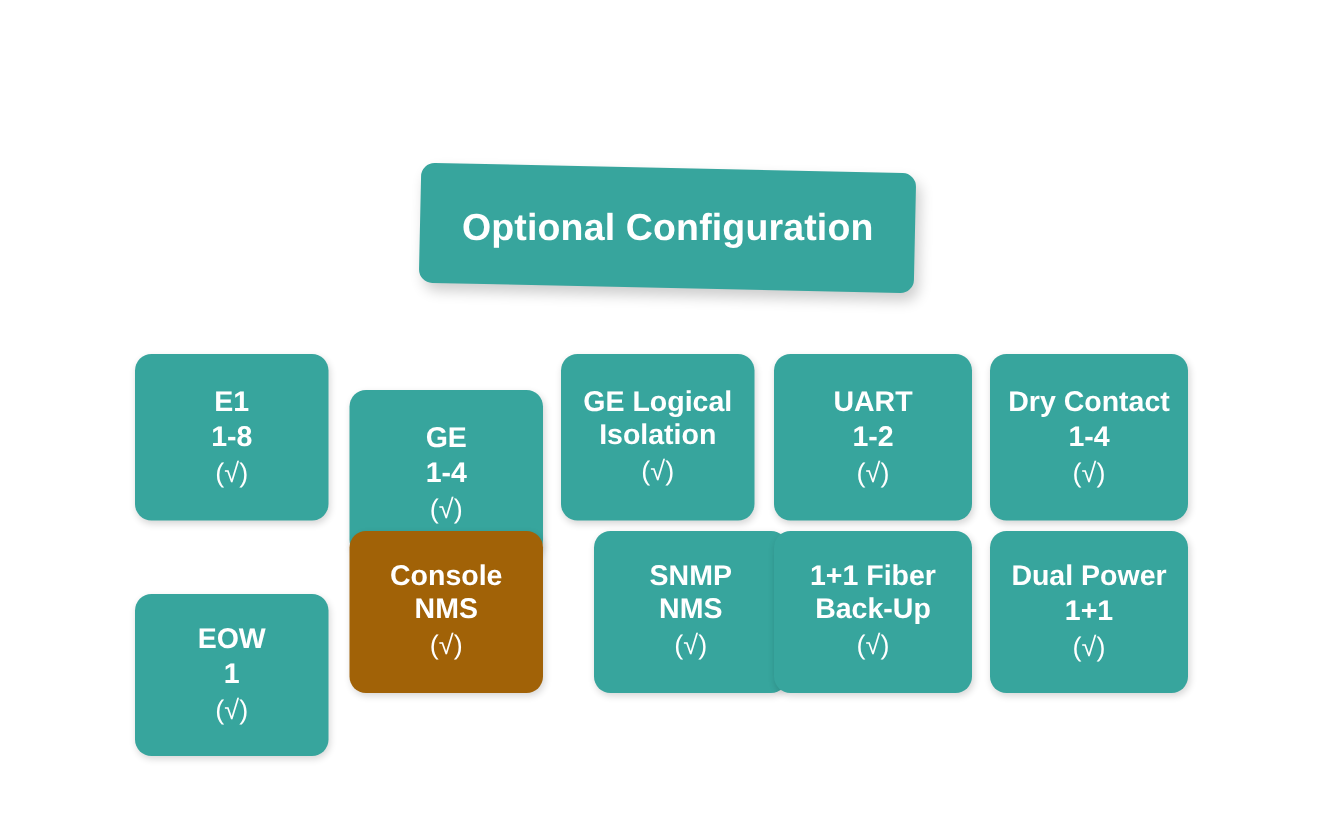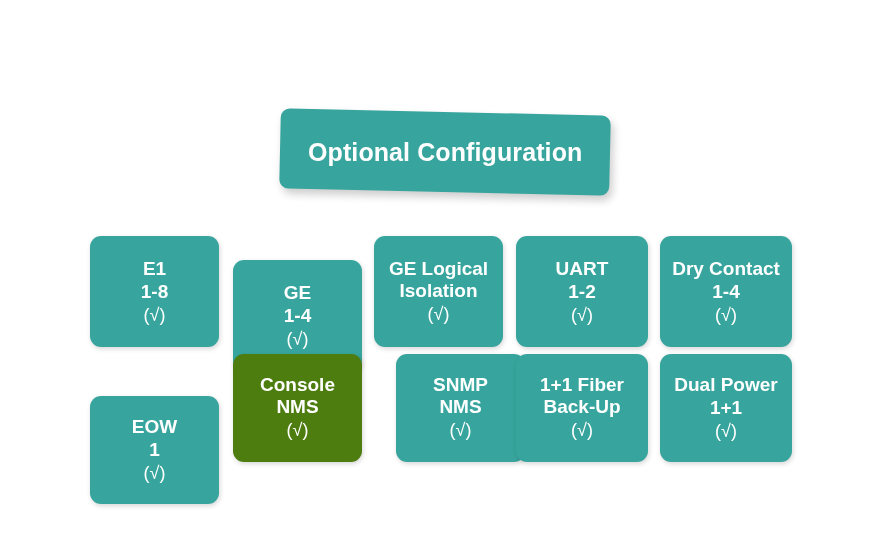--- a/index.html
+++ b/index.html
@@ -124,21 +124,21 @@
     <div class="card" style="left: 660px; top: 236px; width: 132px; height: 111px; background: rgb(55, 165, 157);">
       <div class="card-label overflow">Dry Contact</div>
       <div class="card-range">1-4</div>
       <div class="card-check">(√)</div>
     </div>
     <div class="card" style="left: 90px; top: 354px; width: 129px; height: 108px; background: rgb(55, 165, 157); margin-top: 42px;">
       <div class="card-label overflow">EOW</div>
       <div class="card-range">1</div>
       <div class="card-check">(√)</div>
     </div>
-    <div class="card" style="left: 233px; top: 354px; width: 129px; height: 108px; background: #4d7c0f;">
+    <div class="card" style="left: 233px; top: 354px; width: 129px; height: 108px; background: #a16207;">
       <div class="card-label two-line overflow">Console</div>
       <div class="card-label two-line overflow">NMS</div>
       <div class="card-check">(√)</div>
     </div>
     <div class="card" style="left: 374px; top: 354px; width: 129px; height: 108px; background: rgb(55, 165, 157); margin-left: 22px;">
       <div class="card-label two-line overflow">SNMP</div>
       <div class="card-label two-line overflow">NMS</div>
       <div class="card-check">(√)</div>
     </div>
     <div class="card" style="left: 516px; top: 354px; width: 132px; height: 108px; background: rgb(55, 165, 157);">

